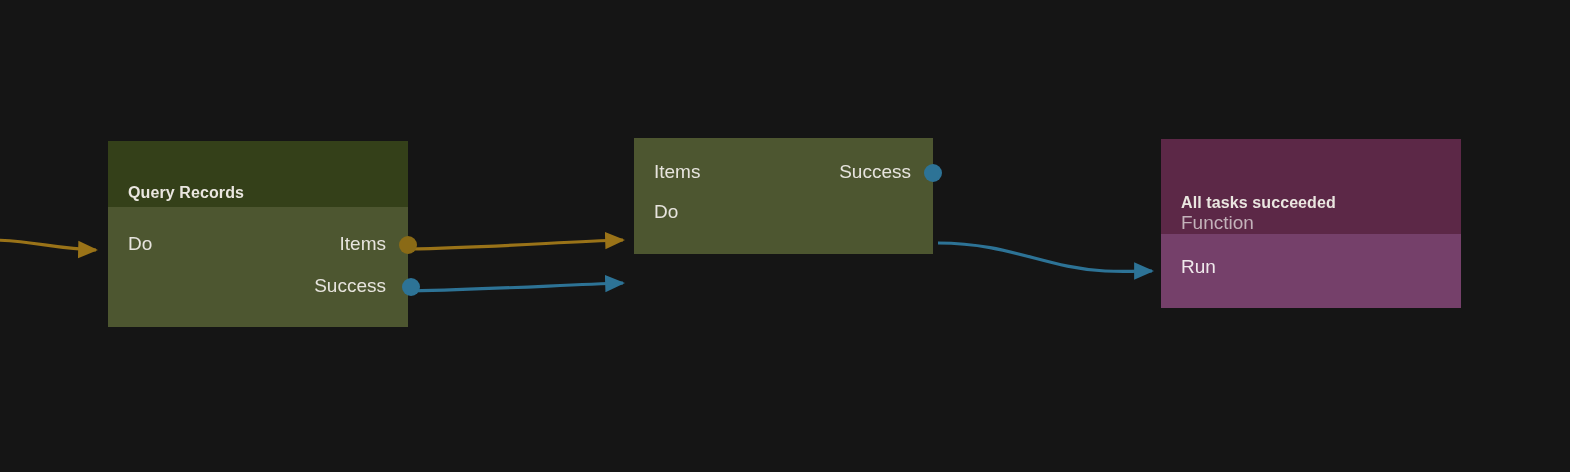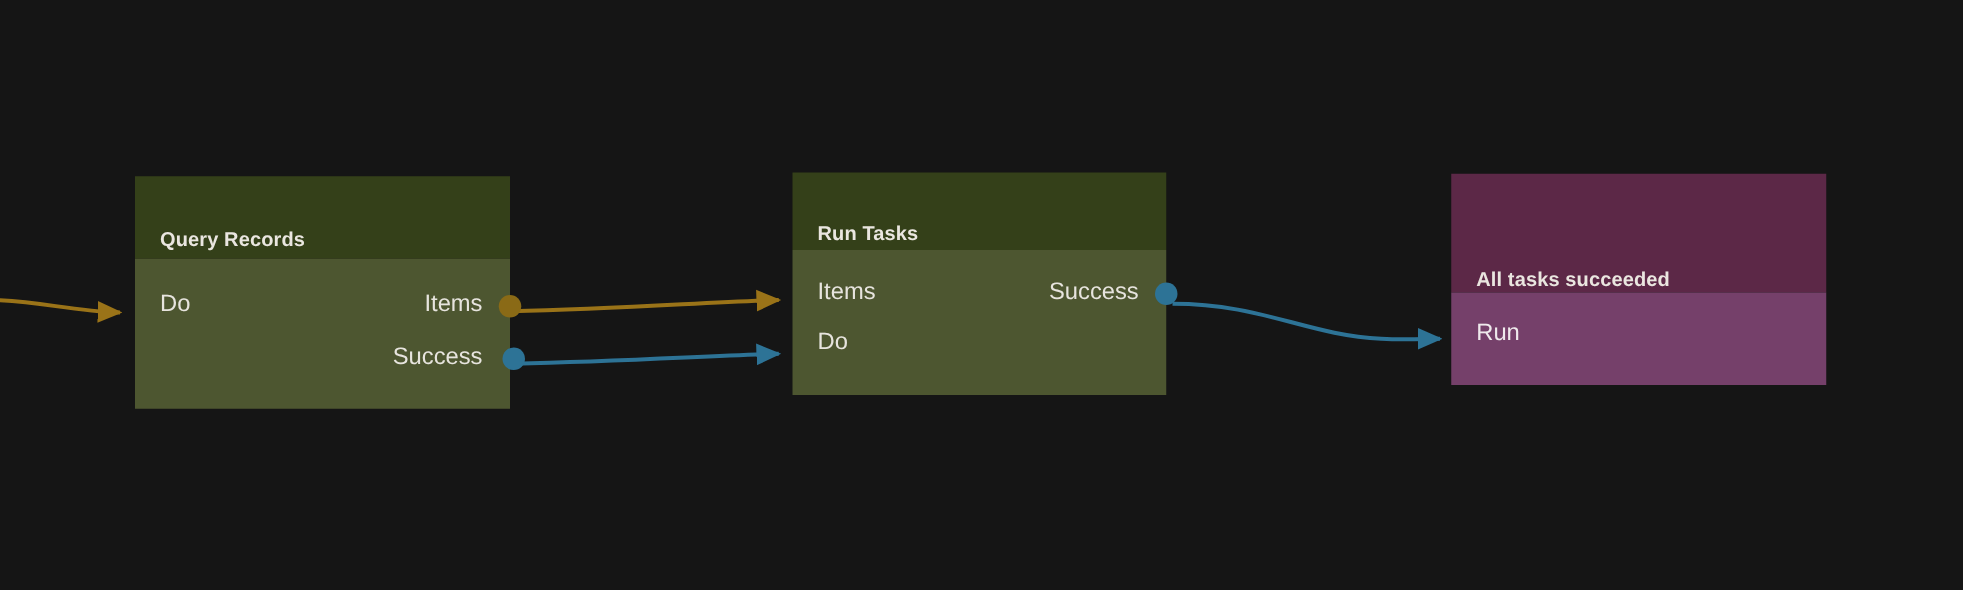--- a/index.html
+++ b/index.html
@@ -173,40 +173,38 @@
       </div>
       <div class="port-dot" style="left:291px; top:29px; background:#8a6a16;"></div>
       <div class="port-row" style="right:22px; top:68px;">
         <span class="port-label">Success</span>
       </div>
       <div class="port-dot" style="left:294px; top:71px; background:#2d7396;"></div>
     </div>
   </div>
 
   <div class="node" id="node-run-tasks">
-    <div class="node-header">
-      <div class="node-title">Run Tasks</div>
-    </div>
     <div class="node-body">
       <div class="port-row" style="left:20px; top:23px;">
         <span class="port-label">Items</span>
       </div>
       <div class="port-row" style="left:20px; top:63px;">
         <span class="port-label">Do</span>
       </div>
       <div class="port-row" style="right:22px; top:23px;">
         <span class="port-label">Success</span>
       </div>
       <div class="port-dot" style="left:290px; top:26px; background:#2d7396;"></div>
     </div>
   </div>
 
   <div class="node" id="node-all-tasks-succeeded">
     <div class="node-header">
       <div class="node-title">All tasks succeeded</div>
+      <div class="node-subtitle">Function</div>
     </div>
     <div class="node-body">
       <div class="port-row" style="left:20px; top:22px;">
         <span class="port-label">Run</span>
       </div>
     </div>
   </div>
 
 </div>
 

